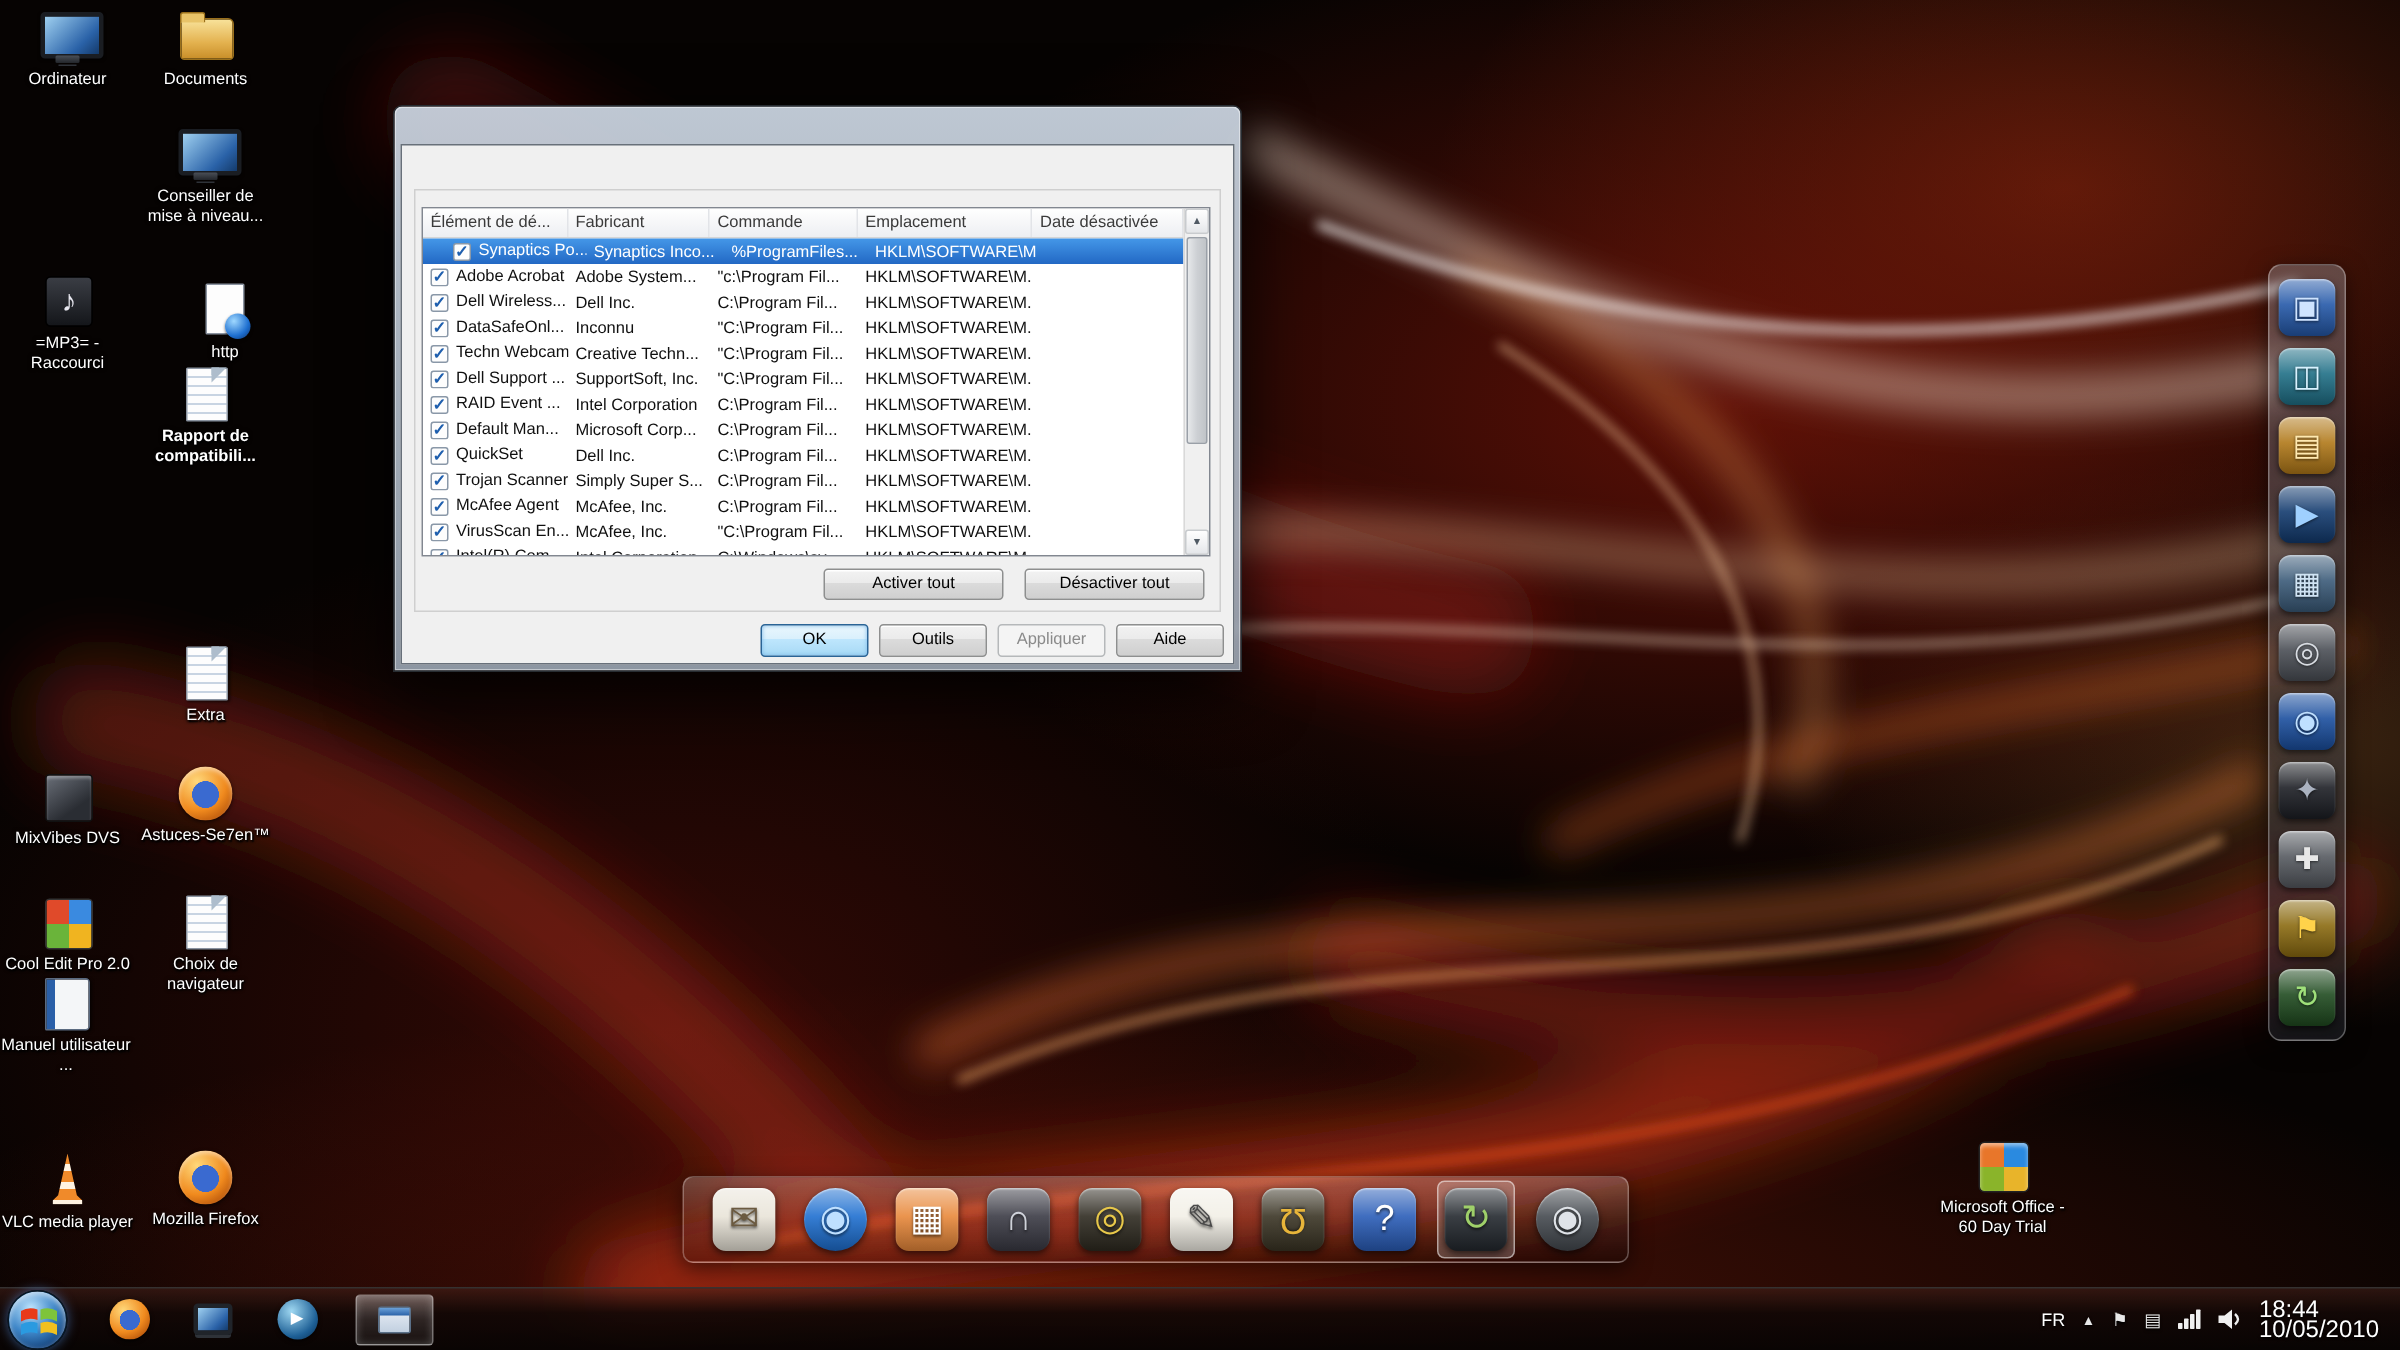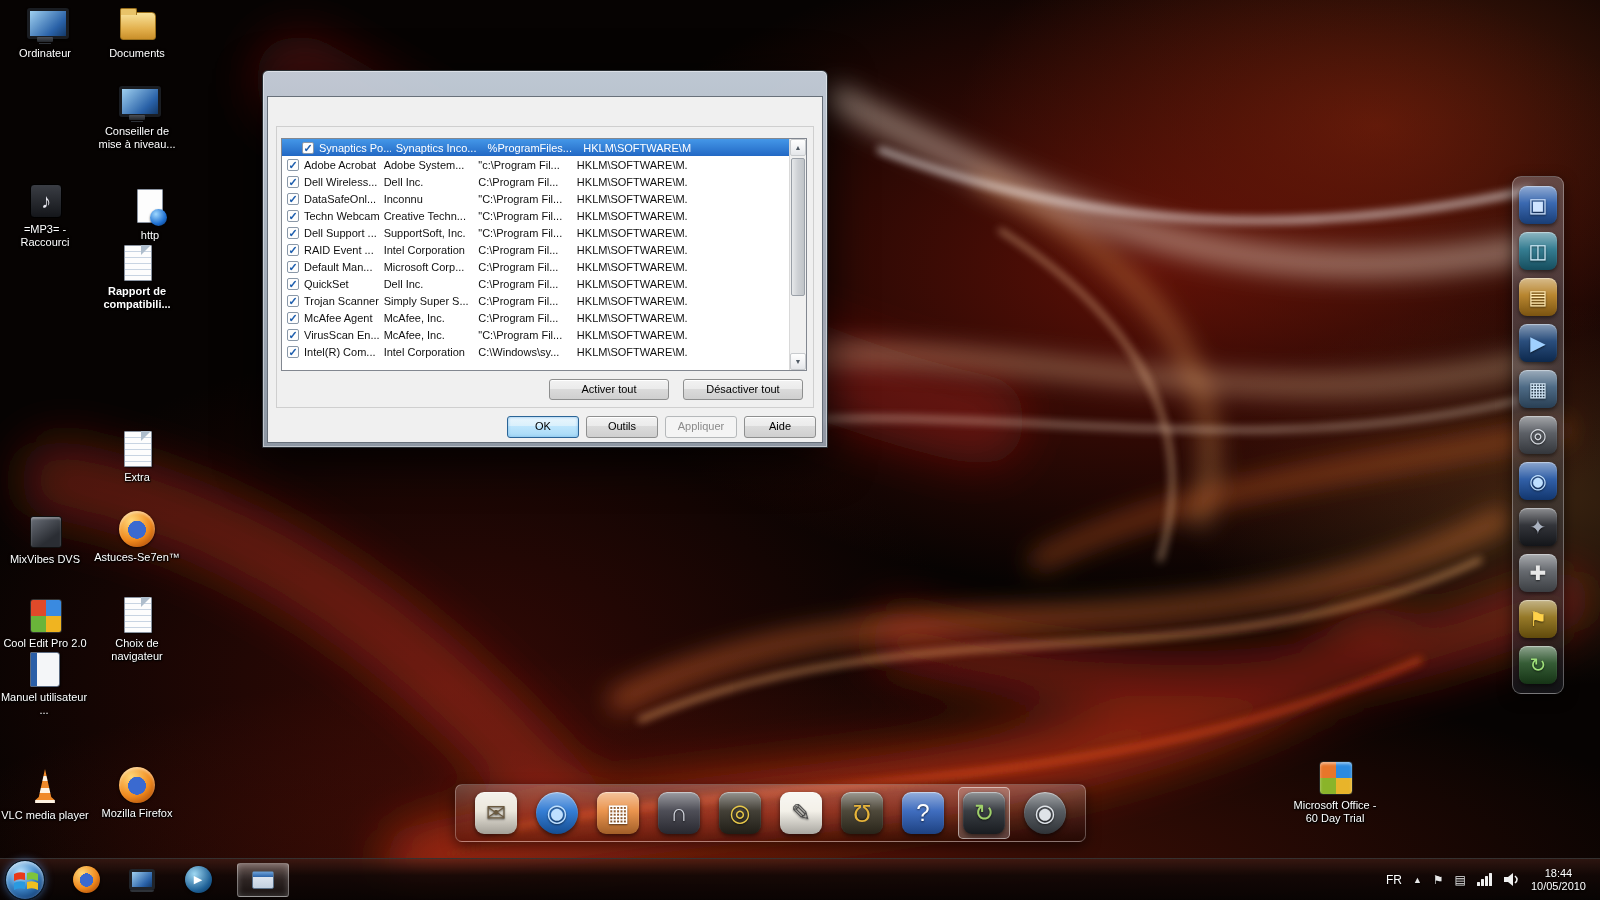--- a/index.html
+++ b/index.html
@@ -179,21 +179,21 @@
     background:linear-gradient(rgba(255,255,255,.32), rgba(255,255,255,.12) 50%, rgba(255,255,255,.05));
     display:flex; align-items:center; justify-content:center; cursor:pointer; box-shadow:inset 0 0 6px rgba(255,255,255,.25); }
   .mini-win { width:22px; height:18px; background:linear-gradient(#e8eef6,#c2d0e0); border:1px solid #5a7088; border-radius:2px; position:relative; }
   .mini-win::before { content:""; position:absolute; left:0; right:0; top:0; height:5px; background:linear-gradient(#6aa0d8,#2a62a8); }
   .tray { margin-left:auto; display:flex; align-items:center; gap:11px; padding-right:14px; color:#fff; }
   .tray-lang { font-size:12px; cursor:pointer; text-shadow:0 1px 2px #000; }
   .tray-glyph { font-size:12px; color:#e8e8e8; cursor:pointer; text-shadow:0 1px 2px #000; }
   .tray-up { font-size:9px; }
   .net { display:flex; align-items:flex-end; gap:1px; cursor:pointer; }
   .net span { width:3px; background:#f0f0f0; display:block; border-radius:.5px; }
-  .clock { text-align:center; font-size:11px; line-height:13px; cursor:pointer; text-shadow:0 1px 2px #000; }
+  .clock { text-align:left; font-size:16px; line-height:13px; cursor:pointer; text-shadow:0 1px 2px #000; }
 </style>
 </head>
 <body>
 
 <svg id="wallsvg" width="1600" height="900" viewBox="0 0 1600 900">
   <defs>
     <filter id="b24" x="-50%" y="-50%" width="200%" height="200%">
         <feGaussianBlur stdDeviation="24"></feGaussianBlur>
       </filter>
     <filter id="b12" x="-50%" y="-50%" width="200%" height="200%">
@@ -283,20 +283,27 @@
 </div>
 <div class="desk-icon" style="left:1291px;top:758px;">
   <div class="ic ic-office"></div>
   <div class="lbl">Microsoft Office - 60 Day Trial</div>
 </div>
 
 <div class="window">
   <div class="client">
     <div class="tabpage"></div>
     <div class="list">
+      <div class="lheader">
+        <div class="lh c1">Élément de dé...</div>
+        <div class="lh c2">Fabricant</div>
+        <div class="lh c3">Commande</div>
+        <div class="lh c4">Emplacement</div>
+        <div class="lh c5">Date désactivée</div>
+      </div>
       <div class="lrows" id="startup-rows">
           <div class="lrow sel">
             <div class="lc c1"><span class="cb">✓</span><span class="nm">Synaptics Po...</span></div>
             <div class="lc c2">Synaptics Inco...</div>
             <div class="lc c3">%ProgramFiles...</div>
             <div class="lc c4">HKLM\SOFTWARE\M...</div>
             <div class="lc c5"></div>
           </div>
           <div class="lrow">
             <div class="lc c1"><span class="cb">✓</span><span class="nm">Adobe Acrobat</span></div>

